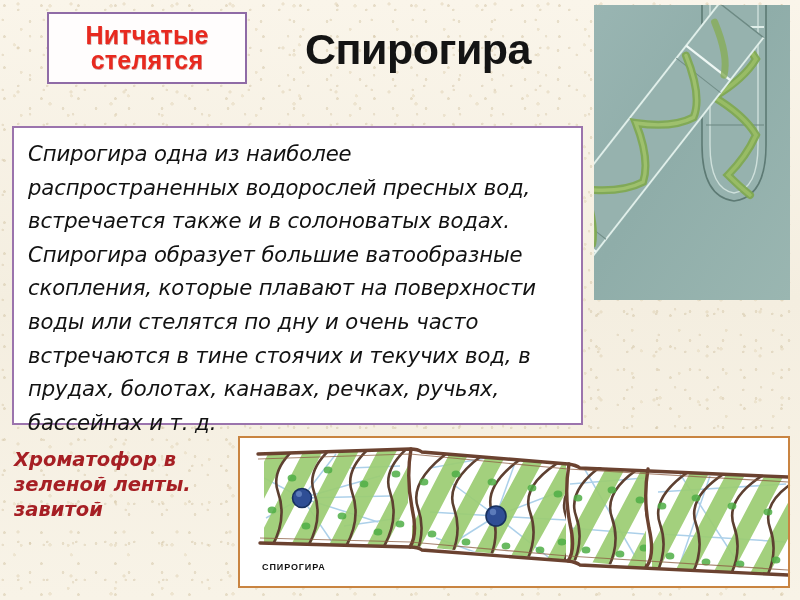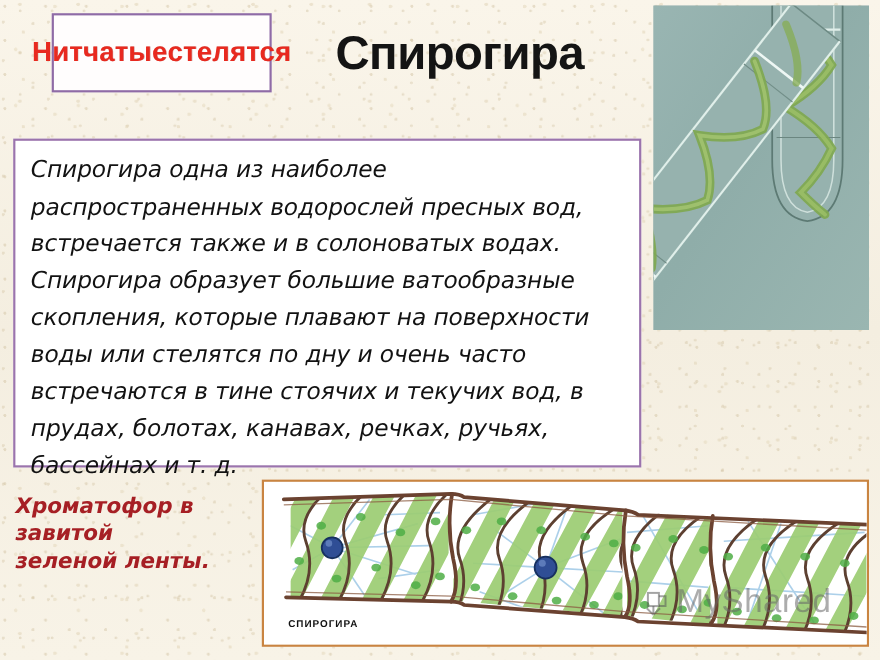--- a/index.html
+++ b/index.html
@@ -25,21 +25,21 @@
       radial-gradient(circle at 25% 88%, rgba(228,215,186,.5) 0 1.4px, transparent 1.8px),
       radial-gradient(circle at 70% 93%, rgba(212,197,166,.42) 0 1.1px, transparent 1.5px),
       linear-gradient(180deg,#faf5ea 0%,#f4eee0 50%,#f8f3e7 100%);
     background-size:37px 31px,53px 44px,29px 38px,61px 49px,41px 35px,47px 43px,33px 29px,57px 51px,43px 39px,100% 100%;
   }
   
   #topic-badge{
     position:absolute;left:47px;top:12px;width:200px;height:72px;
     background:#fffdfd;border:2px solid #8f6ba6;
     box-sizing:border-box;
-    display:flex;flex-direction:row;align-items:center;justify-content:center;
+    display:flex;flex-direction:column;align-items:center;justify-content:center;
     line-height:1.02;
   }
   #topic-badge .ln{
     color:#e8291f;font-weight:bold;font-size:25px;letter-spacing:.2px;
     text-shadow:0.5px 0.5px 0 rgba(120,10,5,.35);
     white-space:nowrap;
   }
   
   #page-title{
     position:absolute;left:305px;top:25px;
@@ -163,22 +163,22 @@
 Спирогира образует большие ватообразные
 скопления, которые плавают на поверхности
 воды или стелятся по дну и очень часто
 встречаются в тине стоячих и текучих вод, в
 прудах, болотах, канавах, речках, ручьях,
 бассейнах и т. д.</p>
   </div>
 
   <div id="caption">
     <span class="ln">Хроматофор в</span>
+    <span class="ln">зеленой ленты.</span>
     <span class="ln">завитой</span>
-    <span class="ln">зеленой ленты.</span>
   </div>
 
   <div id="diagram">
     <svg width="548" height="148" viewBox="0 0 548 148" xmlns="http://www.w3.org/2000/svg">
       <defs>
         <clipPath id="cellA">
           <path d="M24 16 L168 12 L168 108 L24 104 Z"></path>
         </clipPath>
         <clipPath id="cellB">
           <path d="M172 12 L326 26 L326 122 L172 108 Z"></path>
@@ -355,26 +355,15 @@
       </g>
 
       <g fill="none" stroke="#8b5c42" stroke-width="1.2" opacity=".75">
         <path d="M18 21 L170 16 L328 31 L548 44"></path>
         <path d="M20 100 L170 104 L328 118 L548 132"></path>
       </g>
     </svg>
 
     <div id="diagram-label">СПИРОГИРА</div>
 
-    <div id="watermark">
-      <span class="mark-logo">
-        <svg width="26" height="26" viewBox="0 0 26 26" xmlns="http://www.w3.org/2000/svg">
-          <g stroke="rgba(90,90,90,.55)" stroke-width="1.8" fill="none">
-            <rect x="4" y="4" width="10" height="12"></rect>
-            <path d="M14 7 h6 v9 h-6"></path>
-            <path d="M3 18 l6 6 M15 18 l-6 6 M9 16 v8"></path>
-          </g>
-        </svg>
-      </span><span>MyShared</span>
-    </div>
   </div>
 
 </div>
 
 </body></html>

